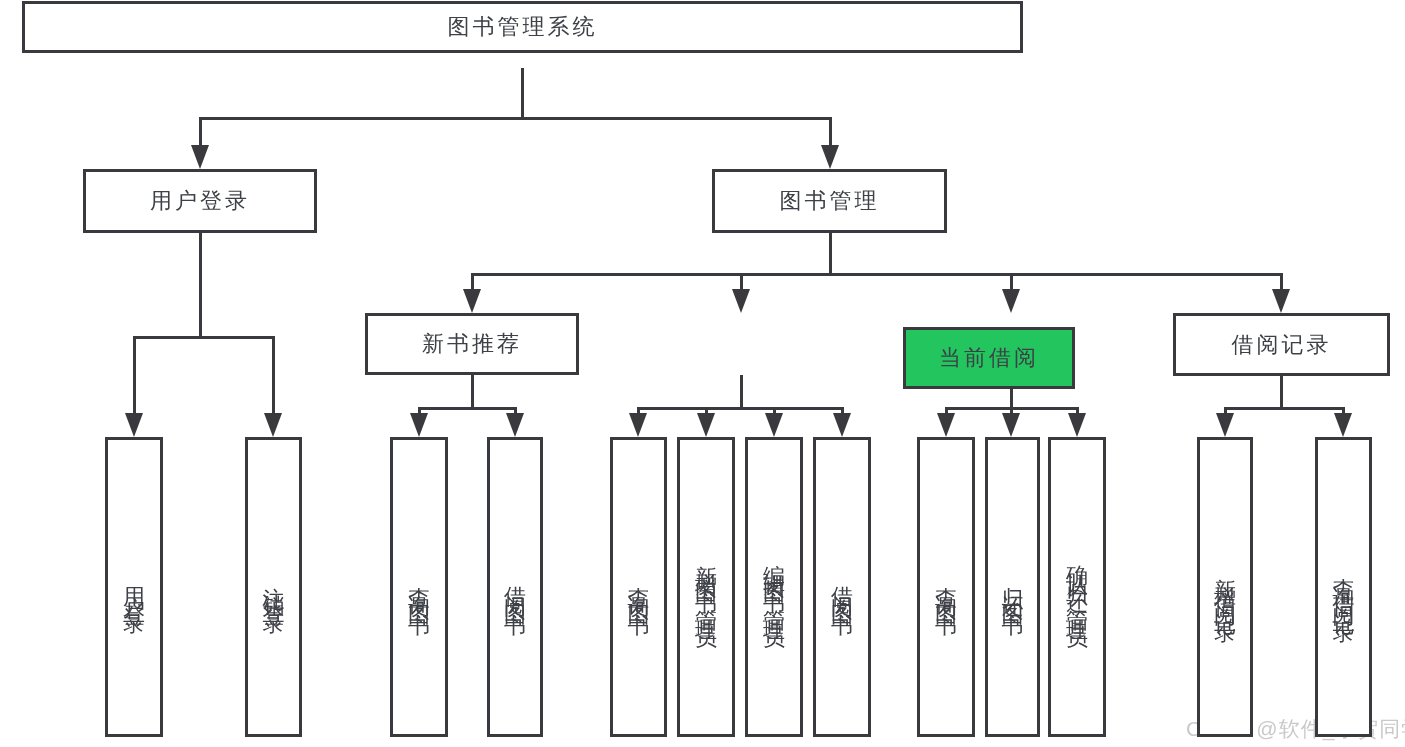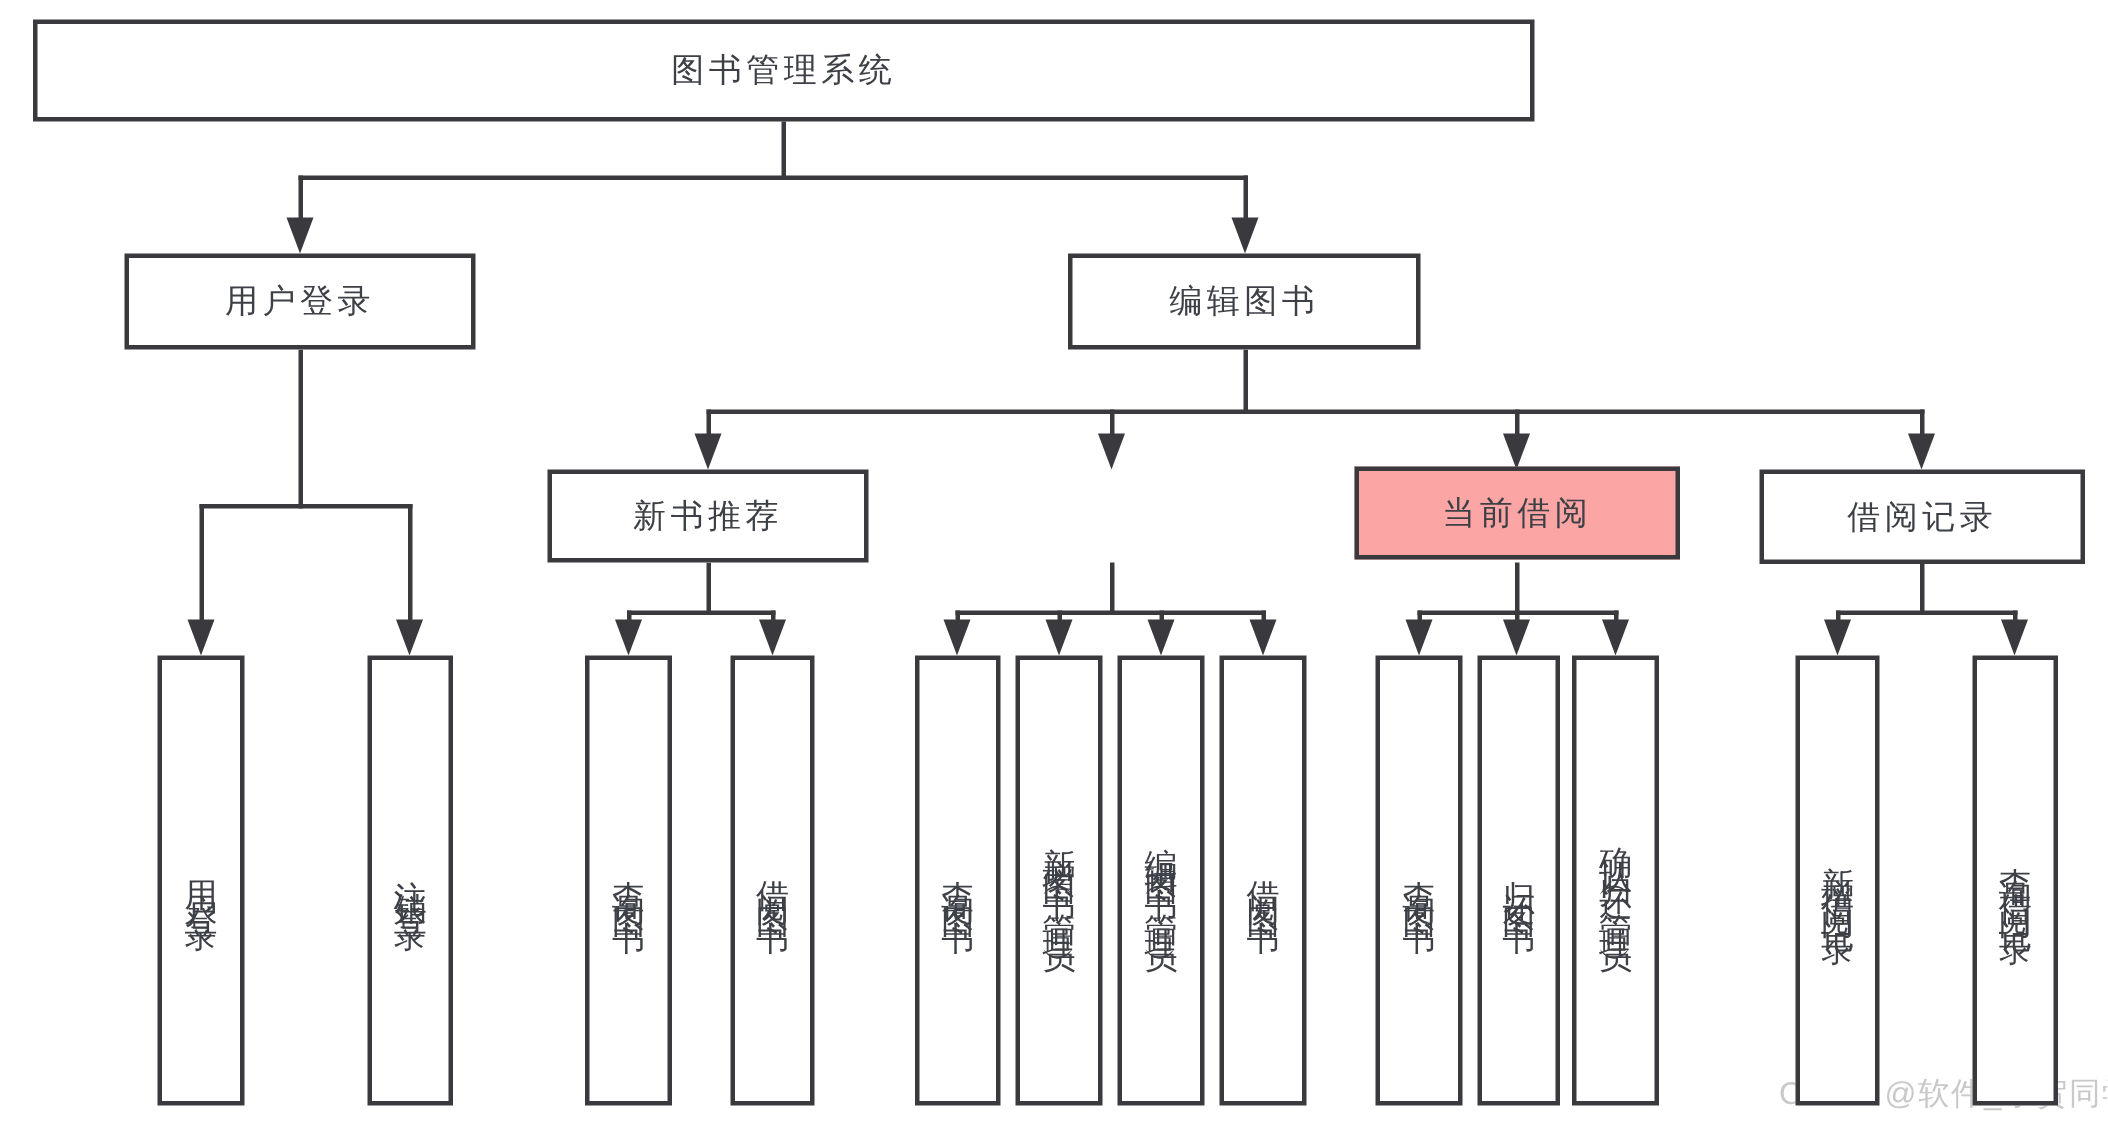--- a/index.html
+++ b/index.html
@@ -110,33 +110,33 @@
     <div class="v-line" style="left: 1009.5px; top: 407px; width: 3px; height: 8px; background: rgb(58, 58, 62);"></div>
     <div class="arrow-head" style="left: 1002px; top: 413px; border-top-color: rgb(58, 58, 62);"></div>
     <div class="v-line" style="left: 1075.5px; top: 407px; width: 3px; height: 8px; background: rgb(58, 58, 62);"></div>
     <div class="arrow-head" style="left: 1068px; top: 413px; border-top-color: rgb(58, 58, 62);"></div>
     <div class="v-line" style="left: 1279.5px; top: 375px; width: 3px; height: 35px; background: rgb(58, 58, 62);"></div>
     <div class="h-line" style="left: 1223.5px; top: 407px; width: 121px; height: 3px; background: rgb(58, 58, 62);"></div>
     <div class="v-line" style="left: 1223.5px; top: 407px; width: 3px; height: 8px; background: rgb(58, 58, 62);"></div>
     <div class="arrow-head" style="left: 1216px; top: 413px; border-top-color: rgb(58, 58, 62);"></div>
     <div class="v-line" style="left: 1341.5px; top: 407px; width: 3px; height: 8px; background: rgb(58, 58, 62);"></div>
     <div class="arrow-head" style="left: 1334px; top: 413px; border-top-color: rgb(58, 58, 62);"></div>
-    <div class="node" style="left: 22px; top: 13px; width: 1001px; height: 68px; border-color: rgb(58, 58, 62); background: rgb(255, 255, 255);">
+    <div class="node" style="left: 22px; top: 1px; width: 1001px; height: 52px; border-color: rgb(58, 58, 62); background: rgb(255, 255, 255);">
     <span class="node-label" style="color: rgb(61, 64, 70);">图书管理系统</span>
   </div>
     <div class="node" style="left: 83px; top: 169px; width: 234px; height: 64px; border-color: rgb(58, 58, 62); background: rgb(255, 255, 255);">
     <span class="node-label" style="color: rgb(61, 64, 70);">用户登录</span>
   </div>
     <div class="node" style="left: 712px; top: 169px; width: 235px; height: 64px; border-color: rgb(58, 58, 62); background: rgb(255, 255, 255);">
-    <span class="node-label" style="color: rgb(61, 64, 70);">编辑图书</span>
+    <span class="node-label" style="color: rgb(61, 64, 70);">图书管理</span>
   </div>
     <div class="node" style="left: 365px; top: 313px; width: 214px; height: 62px; border-color: rgb(58, 58, 62); background: rgb(255, 255, 255);">
     <span class="node-label" style="color: rgb(61, 64, 70);">新书推荐</span>
   </div>
-    <div class="node" style="left: 903px; top: 311px; width: 217px; height: 62px; border-color: rgb(58, 58, 62); background: #fca5a5;">
+    <div class="node" style="left: 903px; top: 327px; width: 172px; height: 62px; border-color: rgb(58, 58, 62); background: #22c55e;">
     <span class="node-label" style="color: rgb(61, 64, 70);">当前借阅</span>
   </div>
     <div class="node" style="left: 1173px; top: 313px; width: 217px; height: 63px; border-color: rgb(58, 58, 62); background: rgb(255, 255, 255);">
     <span class="node-label" style="color: rgb(61, 64, 70);">借阅记录</span>
   </div>
     <div class="node vertical" style="left: 105px; top: 437px; width: 58px; height: 300px; border-color: rgb(58, 58, 62); background: rgb(255, 255, 255);">
     <span class="node-label" style="color: rgb(61, 64, 70);">用户登录</span>
   </div>
     <div class="node vertical" style="left: 245px; top: 437px; width: 57px; height: 300px; border-color: rgb(58, 58, 62); background: rgb(255, 255, 255);">
     <span class="node-label" style="color: rgb(61, 64, 70);">注销登录</span>

